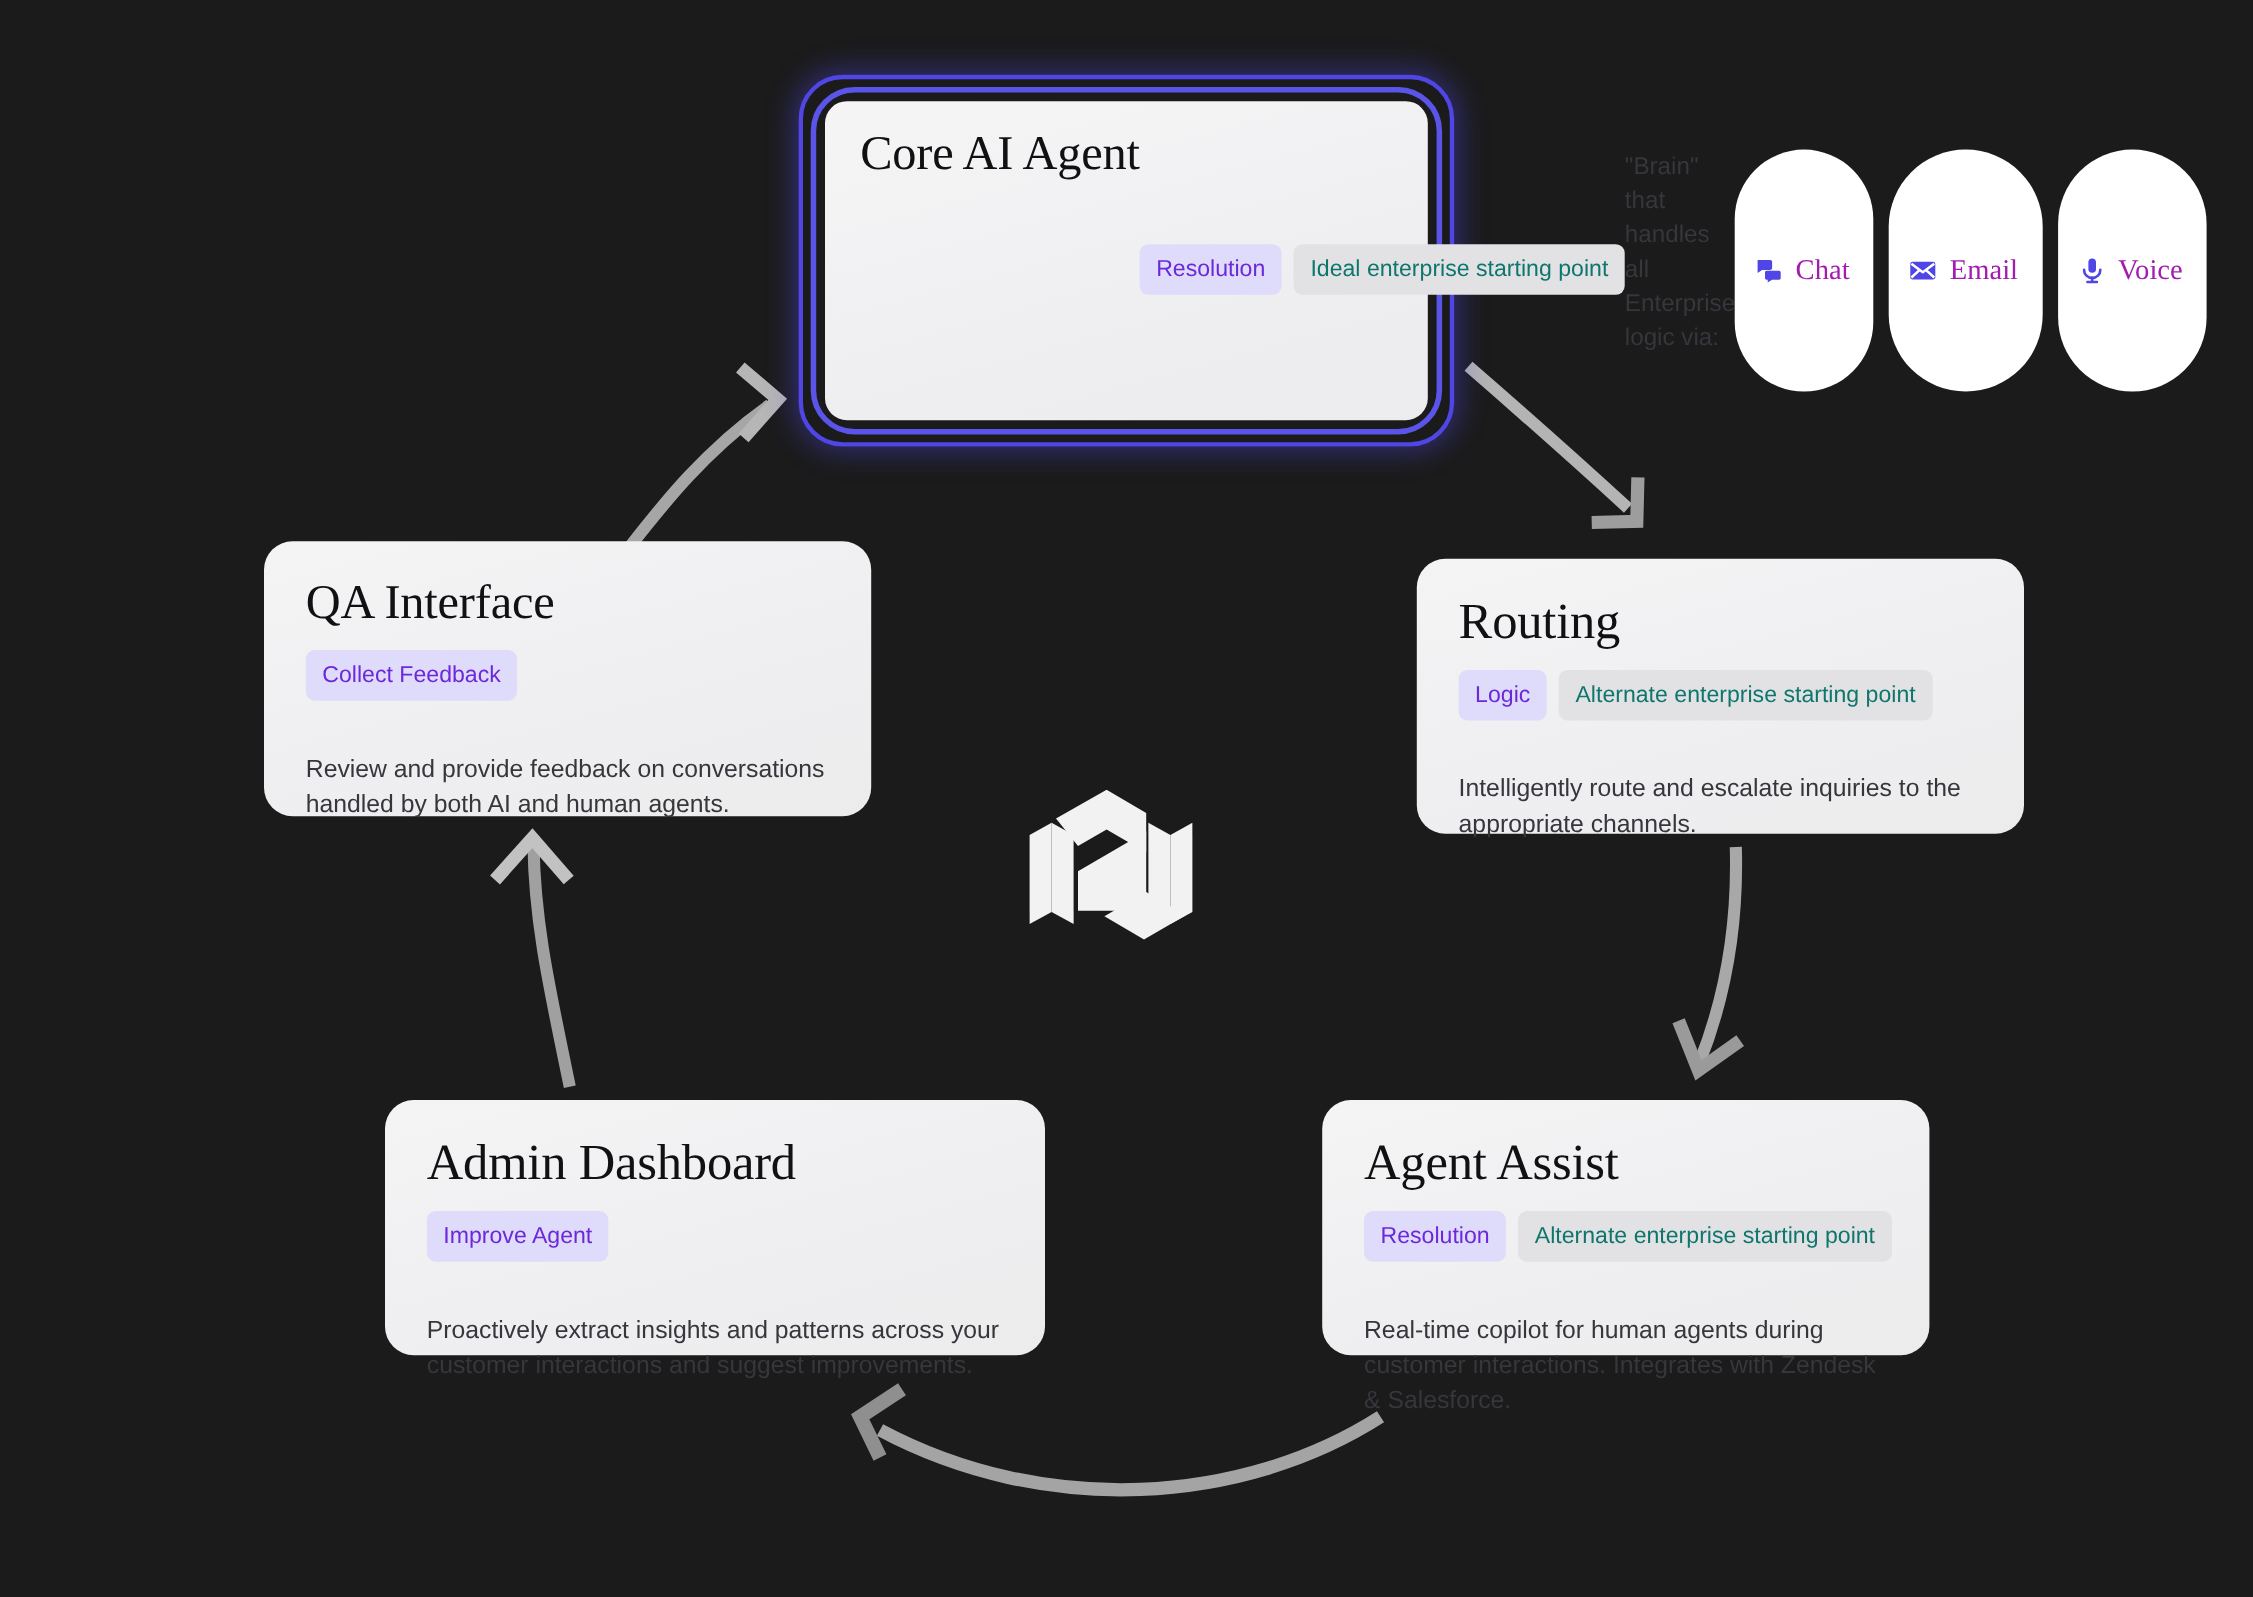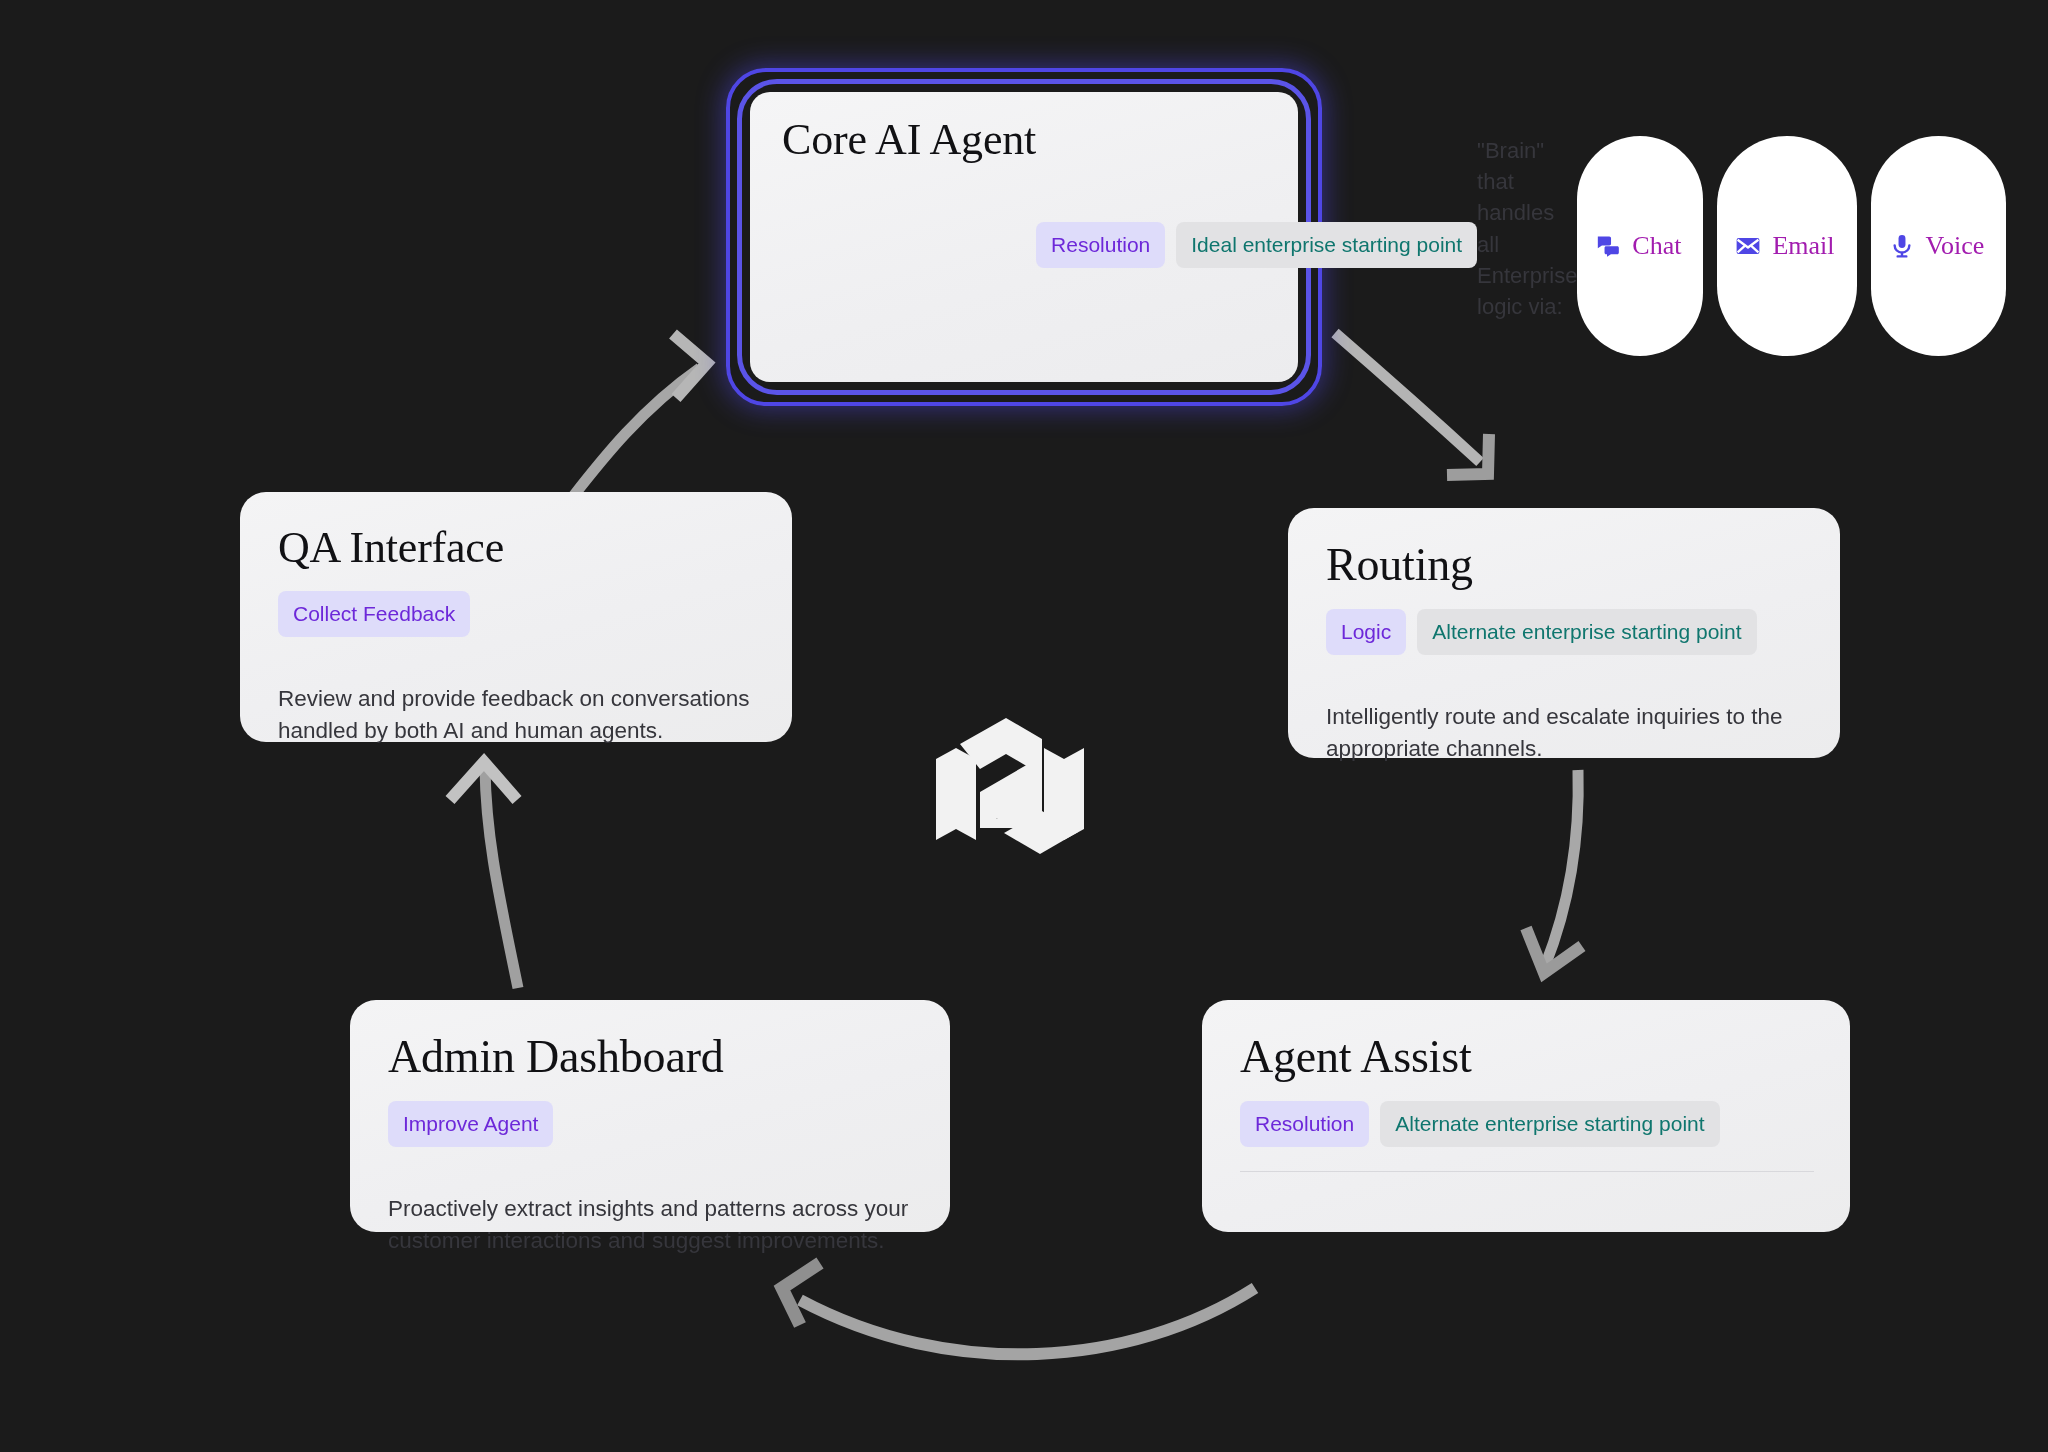--- a/index.html
+++ b/index.html
@@ -160,21 +160,21 @@
     width: 26px;
     height: 26px;
     display: block;
     flex: none;
   }
 
   
   #card-qa      { left: 240px;  top: 492px;  width: 552px; height: 250px; }
   #card-routing { left: 1288px; top: 508px;  width: 552px; height: 250px; }
   #card-admin   { left: 350px;  top: 1000px; width: 600px; height: 232px; }
-  #card-assist  { left: 1202px; top: 1000px; width: 648px; height: 232px; }
+  #card-assist  { left: 1202px; top: 1000px; width: 552px; height: 232px; }
 
   #card-qa .card-title      { font-size: 44px; }
   #card-routing .card-title { font-size: 46px; }
 </style>
 </head>
 <body>
 
 <div class="canvas">
 
   <svg class="arrows" viewBox="0 0 2048 1452">
@@ -298,15 +298,16 @@
     <div class="card-desc">Proactively extract insights and patterns across your customer interactions and suggest improvements.</div>
   </div>
 
   <div class="card" id="card-assist">
     <div class="card-title">Agent Assist</div>
     <div class="badges">
       <span class="badge primary">Resolution</span>
       <span class="badge secondary">Alternate enterprise starting point</span>
     </div>
     <div class="divider"></div>
+    <div class="card-desc">Real-time copilot for human agents during customer interactions. Integrates with Zendesk &amp; Salesforce.</div>
   </div>
 
 </div>
 
 </body></html>

